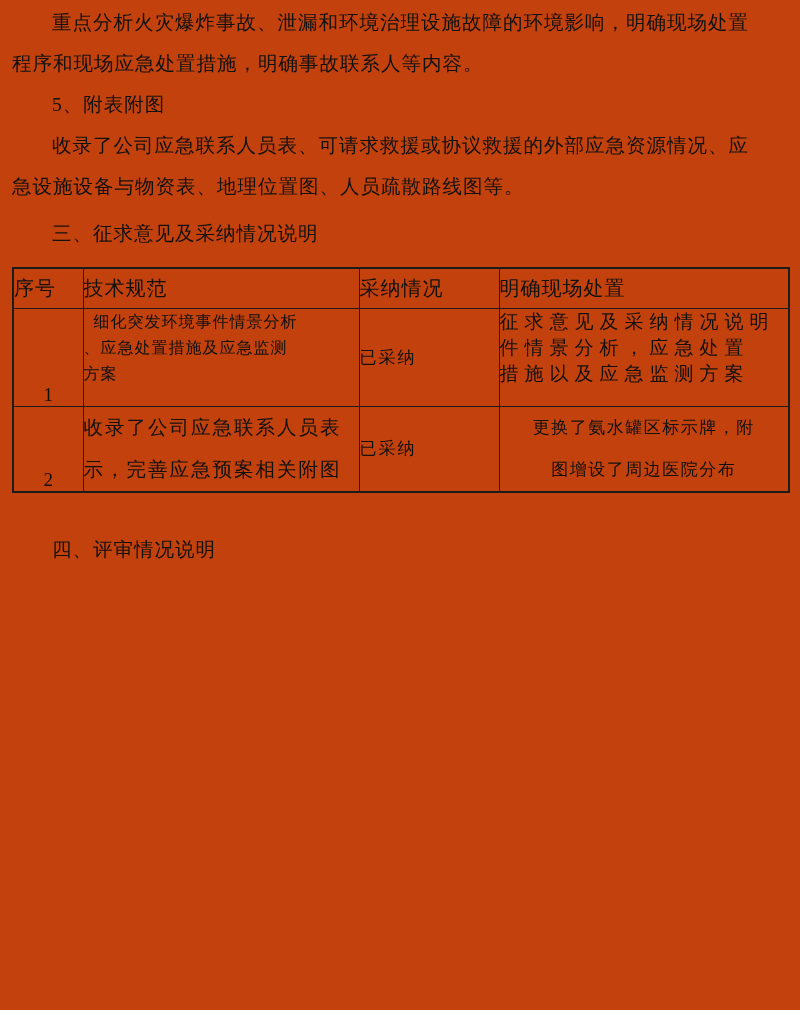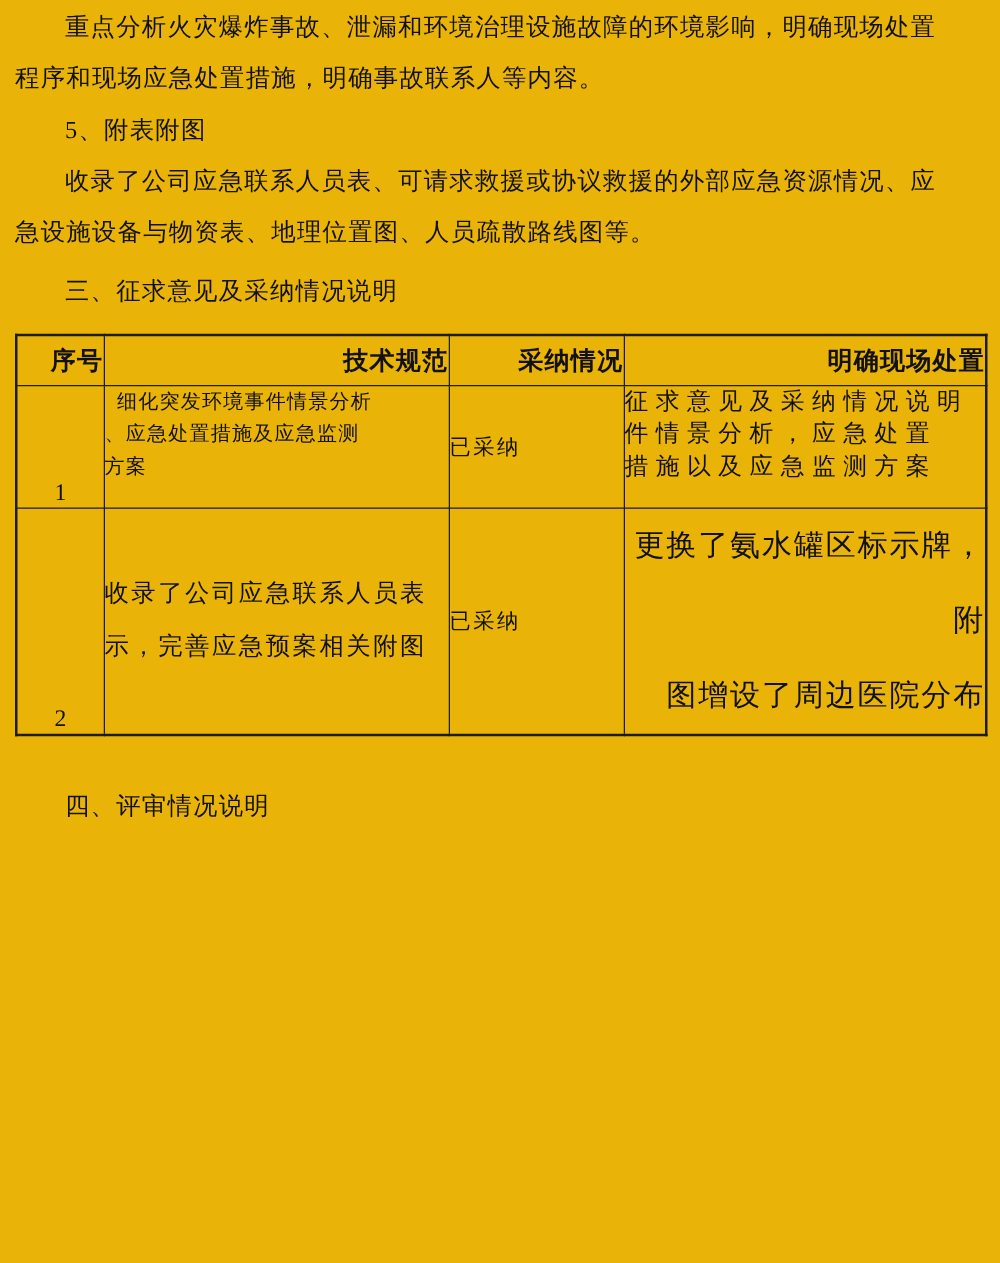--- a/index.html
+++ b/index.html
@@ -1,20 +1,20 @@
 <!DOCTYPE html>
 <html><head>
 <meta charset="utf-8">
 <style>
   html, body { margin: 0; padding: 0; background: #ffffff; }
   * { box-sizing: border-box; }
   .page {
     width: 800px;
     height: 1010px;
-    background: #eab308;
+    background: #c2410c;
     color: #111111;
     font-family: "Liberation Serif", "DejaVu Serif", serif;
     padding: 2px 12px 0 12px;
     overflow: hidden;
   }
   .para {
     margin: 0;
     font-size: 19.5px;
     line-height: 41px;
     letter-spacing: 1px;
@@ -33,22 +33,22 @@
     border: 1.5px solid #1c1c1c;
     padding: 0;
     white-space: pre-line;
     overflow: hidden;
   }
   tr.hdr { height: 40px; }
   tr.r1 { height: 98px; }
   tr.r2 { height: 84px; }
   th.hcell {
     font-size: 20px;
-    font-weight: bold;
-    text-align: right;
+    font-weight: normal;
+    text-align: left;
     vertical-align: middle;
     letter-spacing: 1px;
   }
   td.num {
     font-size: 19px;
     text-align: center;
     vertical-align: bottom;
     padding-bottom: 18px;
   }
   td.adopted {
@@ -75,26 +75,26 @@
   }
   td.op2 {
     font-size: 19.5px;
     line-height: 42px;
     letter-spacing: 2px;
     vertical-align: middle;
     padding: 0 2px 0 4px;
     text-align: left;
   }
   td.res2 {
-    font-size: 24px;
-    line-height: 60px;
+    font-size: 17px;
+    line-height: 42px;
     letter-spacing: 1.5px;
     vertical-align: middle;
     padding: 0 2px 0 10px;
-    text-align: right;
+    text-align: center;
   }
   .sec3 { margin-top: 6px; }
   .sec4 { margin-top: 36px; }
 </style>
 </head>
 <body>
 
 <div class="page">
 
   <p class="para">重点分析火灾爆炸事故、泄漏和环境治理设施故障的环境影响，明确现场处置

